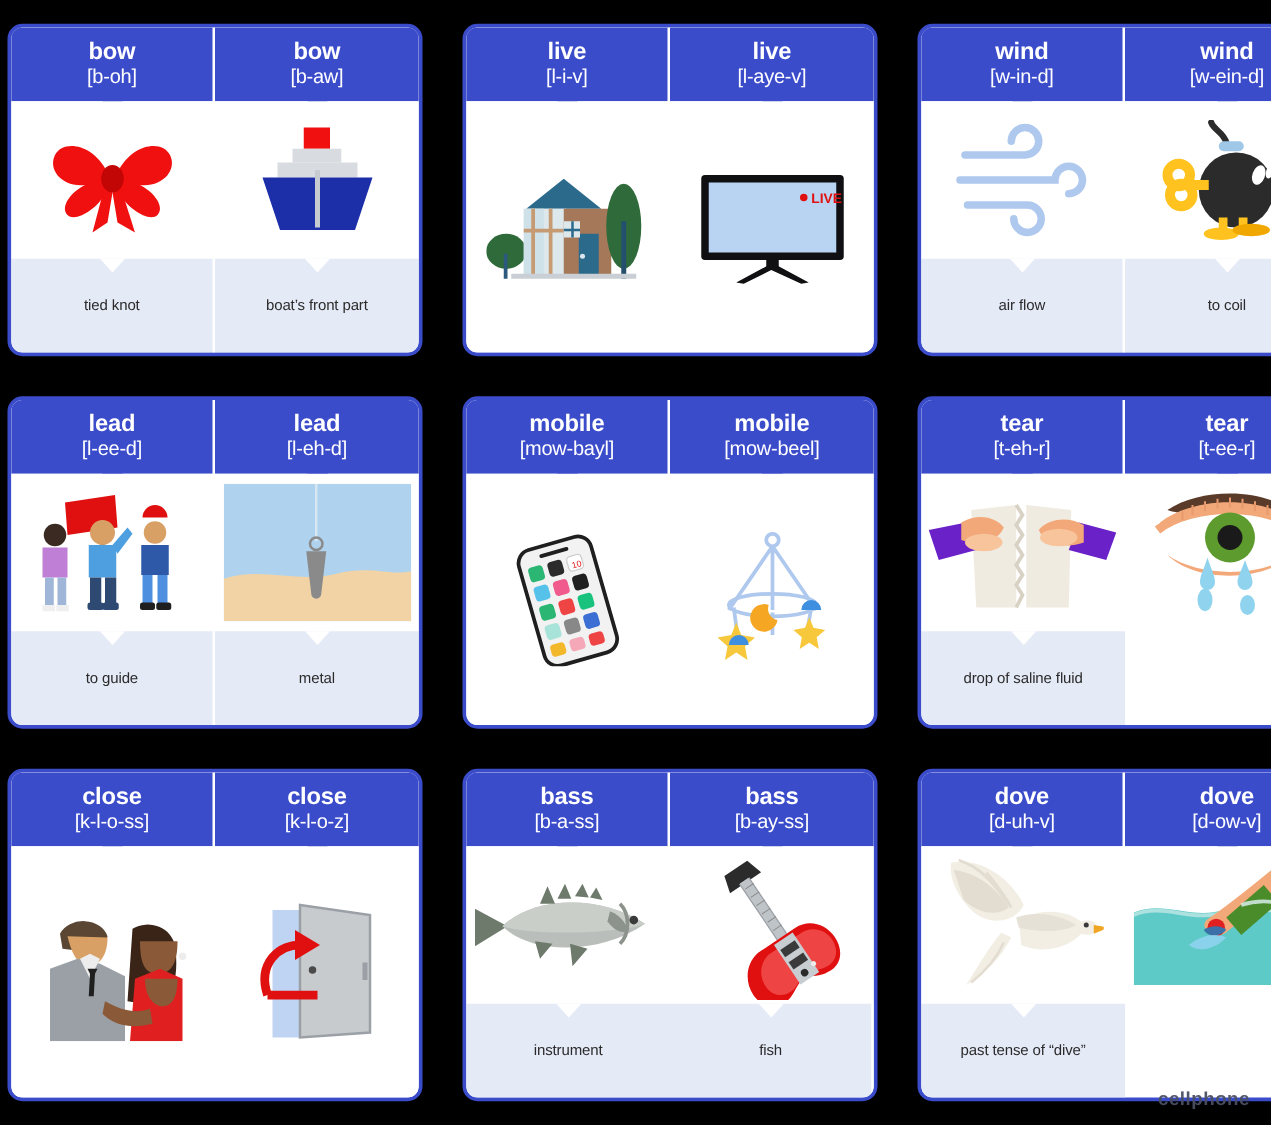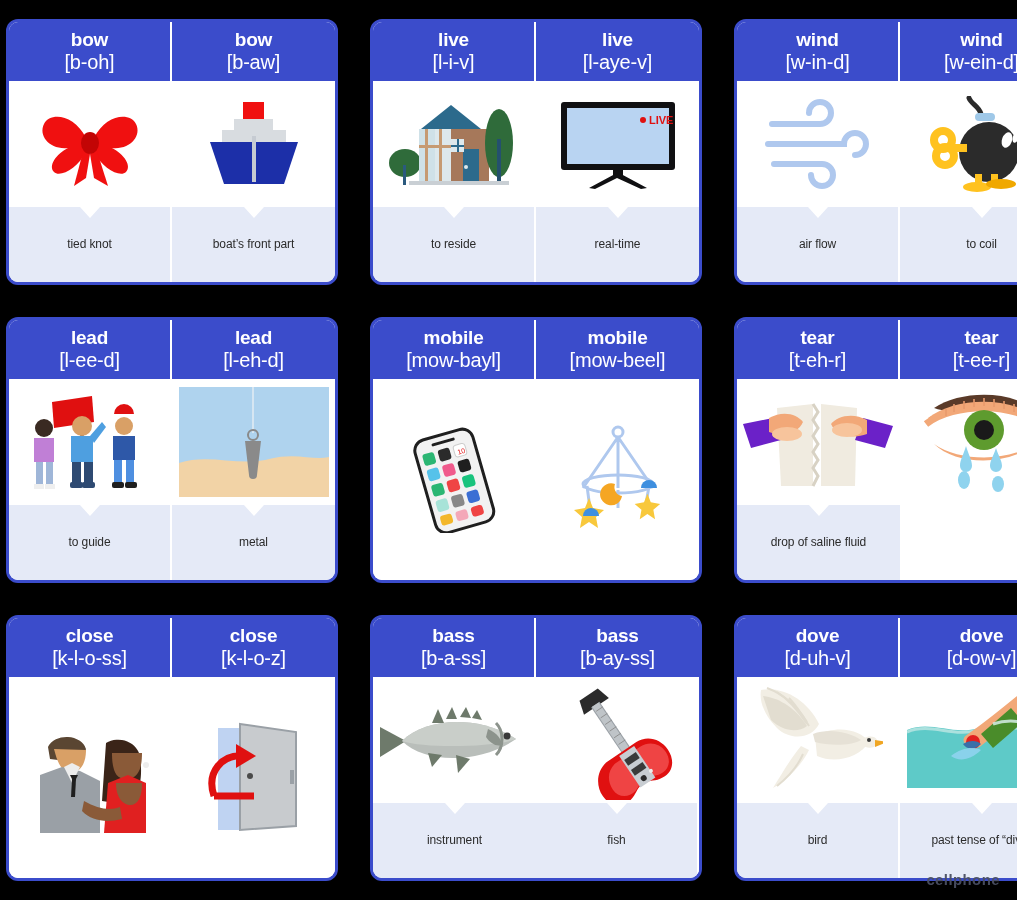--- a/index.html
+++ b/index.html
@@ -65,21 +65,21 @@
   }
 
   .word {
     font-size: 19px;
     font-weight: bold;
     line-height: 1.05;
     letter-spacing: -0.2px;
   }
 
   .phon {
-    font-size: 20px;
+    font-size: 16px;
     line-height: 1.15;
     letter-spacing: -0.2px;
     margin-top: 1px;
   }
 
   
   .head .notch-down {
     position: absolute;
     left: 50%;
     bottom: -9px;
@@ -249,28 +249,20 @@
               <svg width="126" height="96" viewBox="0 0 126 96" xmlns="http://www.w3.org/2000/svg">
     <rect x="6" y="6" width="114" height="68" rx="3" fill="#101012"></rect>
     <rect x="12" y="12" width="102" height="56" fill="#B9D4F2"></rect>
     <circle cx="88" cy="24" r="3" fill="#E01010"></circle>
     <text x="94" y="28" font-family="Liberation Sans, sans-serif" font-size="11" font-weight="bold" fill="#E01010">LIVE</text>
     <rect x="58" y="74" width="10" height="8" fill="#101012"></rect>
     <path d="M34 92 L60 78 L66 78 L92 92 L86 93 L62 82 L40 93 Z" fill="#101012"></path>
   </svg>
             </span>
           </div>
-        </div>
-      </div>
-      <div class="defrow">
-        <div class="defcell left">
-          <div class="def"><div class="notch-up"></div>to reside</div>
-        </div>
-        <div class="defcell right">
-          <div class="def"><div class="notch-up"></div>real-time</div>
         </div>
       </div>
     </div>
     <div class="card">
       <div class="card-cols">
         <div class="col left">
           <div class="head">
             <div class="word">wind</div>
             <div class="phon">[w-in-d]</div>
             <div class="notch-down"></div>
@@ -671,23 +663,20 @@
     <circle cx="66" cy="58" r="7" fill="#E02020"></circle>
     <path d="M56 60 C62 56 70 56 74 60 C68 66 60 66 56 60 Z" fill="#3A6FA8"></path>
     <path d="M44 72 C54 64 66 62 74 66 C64 76 52 78 44 72 Z" fill="#8FD3EE" opacity=".9"></path>
     <path d="M86 40 C104 34 122 38 134 46" stroke="#DFF3F2" stroke-width="3" fill="none" opacity=".8"></path>
   </svg>
             </span>
           </div>
         </div>
       </div>
       <div class="defrow">
-        <div class="defcell left">
-          <div class="def"><div class="notch-up"></div>bird</div>
-        </div>
         <div class="defcell right">
           <div class="def"><div class="notch-up"></div>past tense of “dive”</div>
         </div>
       </div>
     </div>
   </div>
 
 <div id="watermark">cellphone</div>
 
 </body></html>

